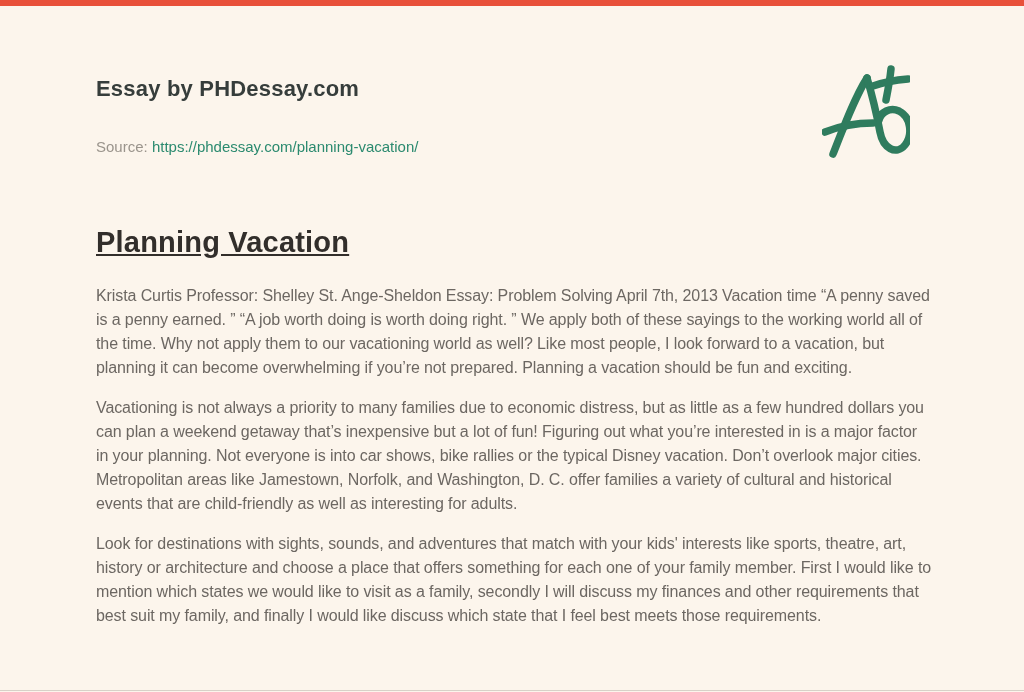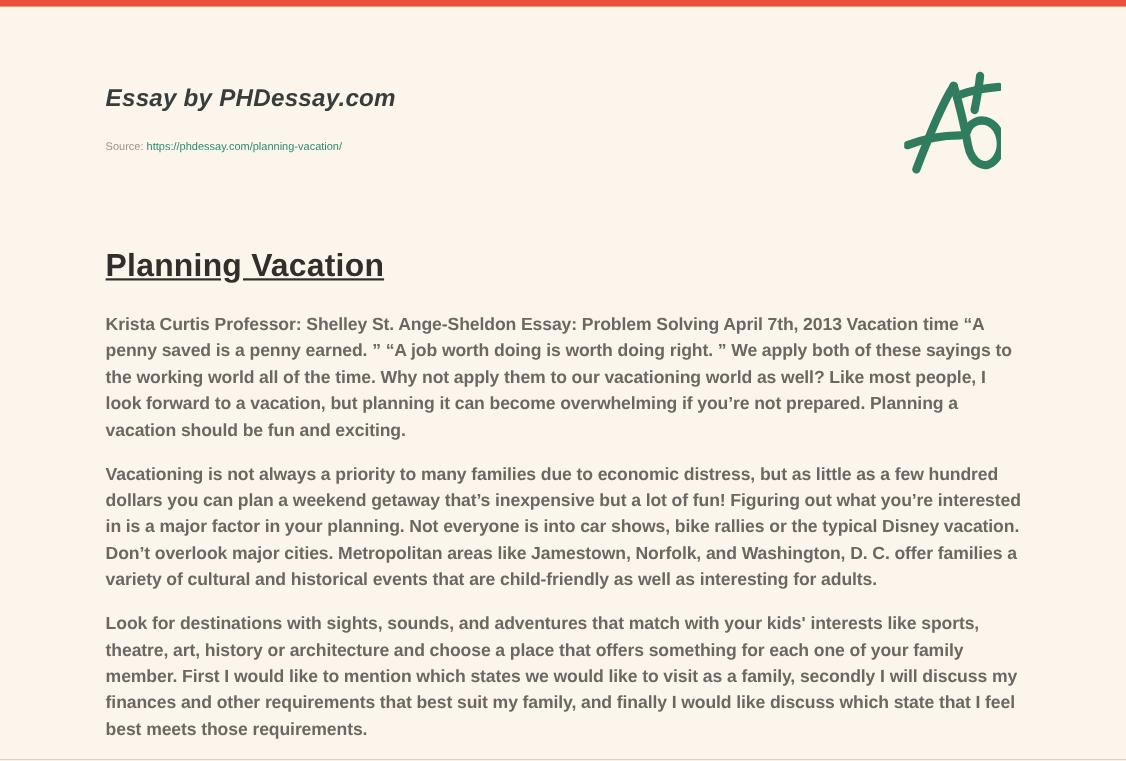--- a/index.html
+++ b/index.html
@@ -16,26 +16,25 @@
     width: 1024px; height: 6px;
     background: #e8503a;
   }
   .doc-header-title {
     position: absolute;
     left: 96px; top: 76px;
     font-size: 22px;
     font-weight: bold;
     color: #363d3b;
     letter-spacing: 0.2px;
-    font-style: italic;
   }
   .source-line {
     position: absolute;
-    left: 96px; top: 128px;
-    font-size: 10px;
+    left: 96px; top: 138px;
+    font-size: 15px;
     color: #9a948c;
     text-align: right;
   }
   .source-line a {
     color: #2b8a6f;
     text-decoration: none;
   }
   .logo {
     position: absolute;
     left: 822px; top: 62px;
@@ -58,21 +57,20 @@
     text-decoration: underline;
   }
   .essay-body {
     position: absolute;
     left: 96px; top: 284px;
     width: 836px;
     font-size: 16px;
     line-height: 24px;
     letter-spacing: -0.1px;
     color: #6c6762;
-    font-weight: bold;
   }
   .essay-body p { margin-bottom: 16px; }
   .bottom-divider {
     position: absolute;
     left: 0; top: 690px;
     width: 1024px; height: 1px;
     background: #d8d1c8;
   }
 </style>
 </head>

